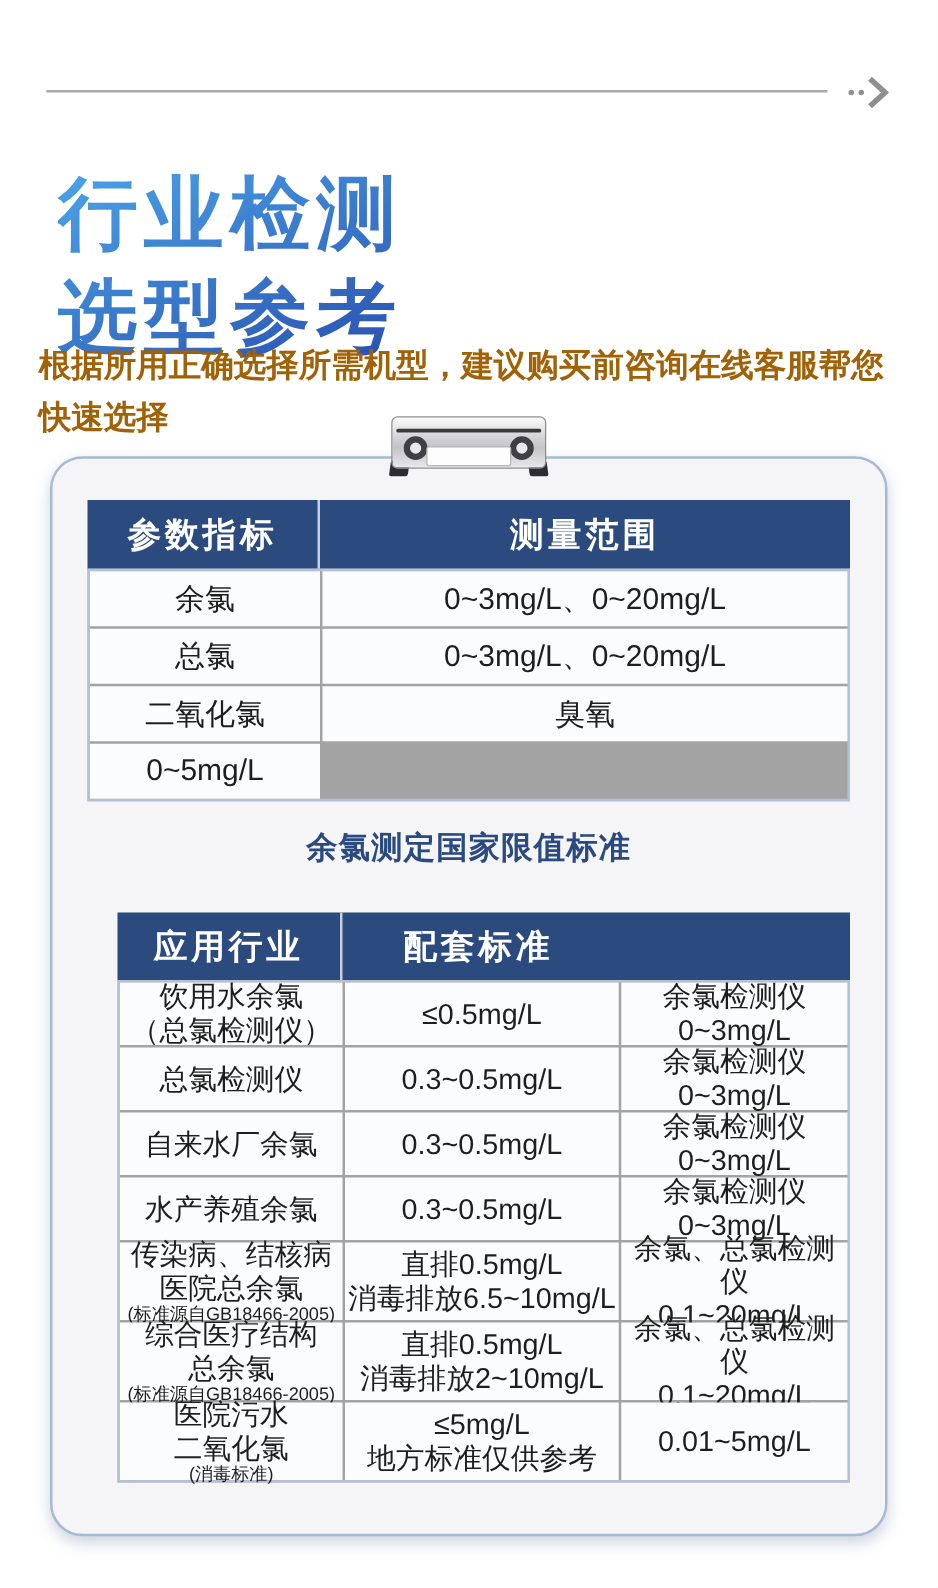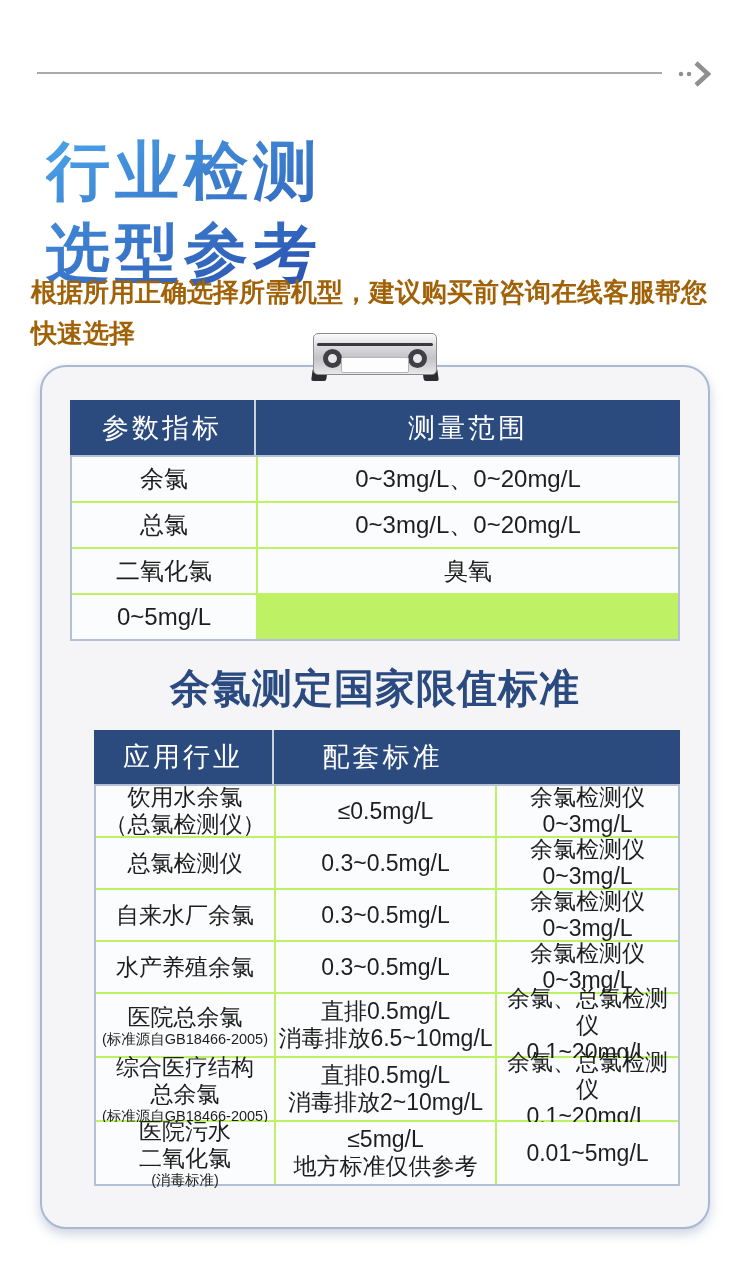--- a/index.html
+++ b/index.html
@@ -54,45 +54,45 @@
   .clip-screw.l { left:9px; } .clip-screw.r { right:9px; }
   .clip-bar {
     position:absolute; left:27px; right:27px; bottom:1px; height:14px;
     background:#fdfdfd; border:1px solid #b5b5b8; border-radius:2px;
   }
 
   
   .tbl { position:absolute; width:610px; }
   .thead {
     display:grid; background:#2b4a7e; color:#ffffff;
-    font-weight:400; font-size:27px; letter-spacing:3px;
+    font-weight:700; font-size:27px; letter-spacing:3px;
   }
   .th { display:flex; align-items:center; justify-content:center; }
   .th + .th { border-left:2px solid #c6d0de; }
   .tbody {
-    display:grid; gap:2px; background:#bef264; border:2px solid #b4c1d4;
+    display:grid; gap:2px; background:#a3a3a3; border:2px solid #b4c1d4;
   }
   .cell {
     background:#fbfcfd; display:flex; flex-direction:column;
     align-items:center; justify-content:center; text-align:center;
     color:#1e1e1e;
   }
   .t1cols { grid-template-columns:184px 1fr; }
   .t1 { left:28px; top:33px; }
   .t1 .thead { height:55px; }
   .t1 .tbody { grid-auto-rows:44px; font-size:24px; }
   .t2cols { grid-template-columns:178px 219px 1fr;margin-left:24px; }
   .t2 { left:28px; top:363px; }
   .t2 .thead { height:54px; }
   .t2 .tbody { grid-template-rows:50px 50px 50px 50px 62px 62px 62px; font-size:23px; line-height:27px; }
   .cell .note { font-size:14.5px; line-height:16px; letter-spacing:0; }
 
   .sec-title {
     position:absolute; left:0; top:294px; width:100%; margin:0;
-    text-align:center; font-size:40px; font-weight:700; color:#2b4a80;
+    text-align:center; font-size:25px; font-weight:700; color:#2b4a80;
     letter-spacing:1px;
   }
 </style>
 </head>
 <body>
 
 <div class="page">
 
   <div class="top-divider"></div>
   <svg class="arrow" width="36" height="28" viewBox="0 0 36 28">
@@ -174,20 +174,21 @@
         </div>
         <div class="cell">
           <div>0.3~0.5mg/L</div>
         </div>
         <div class="cell">
           <div>余氯检测仪</div>
           <div>0~3mg/L</div>
         </div>
 
         <div class="cell">
+          <div>传染病、结核病</div>
           <div>医院总余氯</div>
           <div class="note">(标准源自GB18466-2005)</div>
         </div>
         <div class="cell">
           <div>直排0.5mg/L</div>
           <div>消毒排放6.5~10mg/L</div>
         </div>
         <div class="cell">
           <div>余氯、总氯检测仪</div>
           <div>0.1~20mg/L</div>

